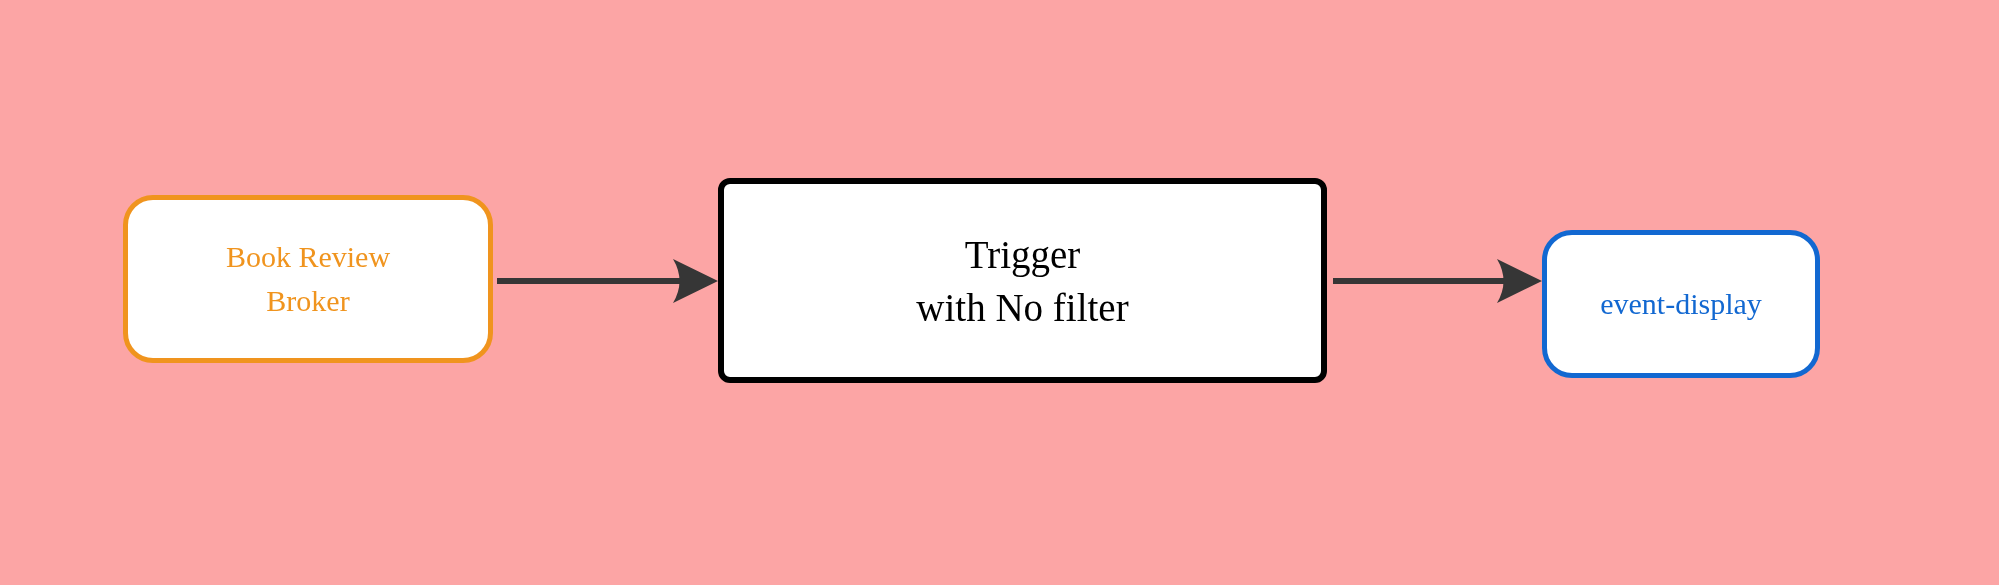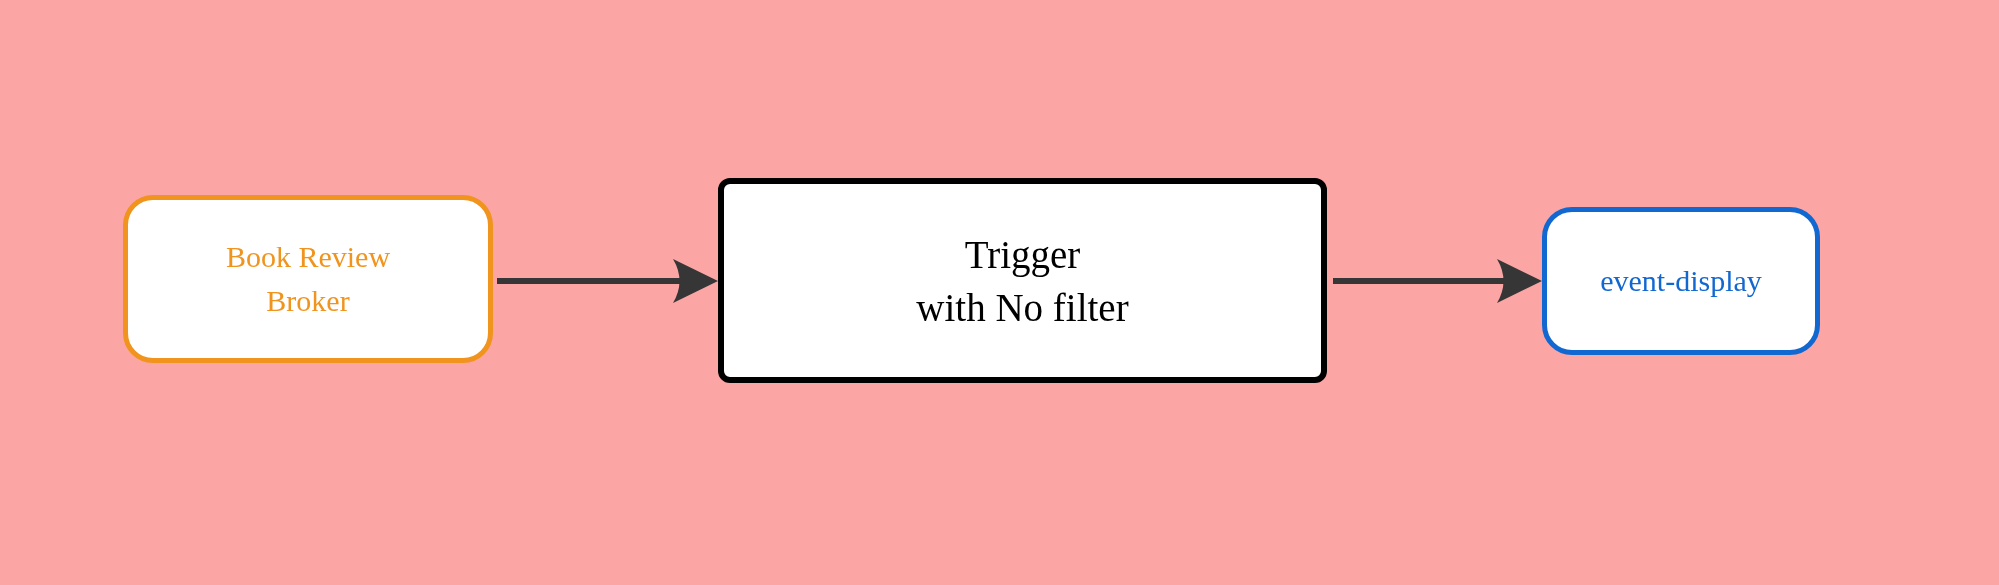--- a/index.html
+++ b/index.html
@@ -99,17 +99,17 @@
   <div class="node node-broker" style="border-color: rgb(240, 148, 30);">
     <span class="label" style="color: rgb(240, 148, 30);">Book Review
 Broker</span>
   </div>
 
   <div class="node node-trigger" style="border-color: rgb(0, 0, 0);">
     <span class="label" style="color: rgb(0, 0, 0);">Trigger
 with No filter</span>
   </div>
 
-  <div class="node node-event-display" style="border-color: rgb(18, 104, 209);">
+  <div class="node node-event-display" style="border-color: rgb(18, 104, 209); margin-top: 23px;">
     <span class="label" style="color: rgb(18, 104, 209);">event-display</span>
   </div>
 
 </div>
 
 </body></html>

